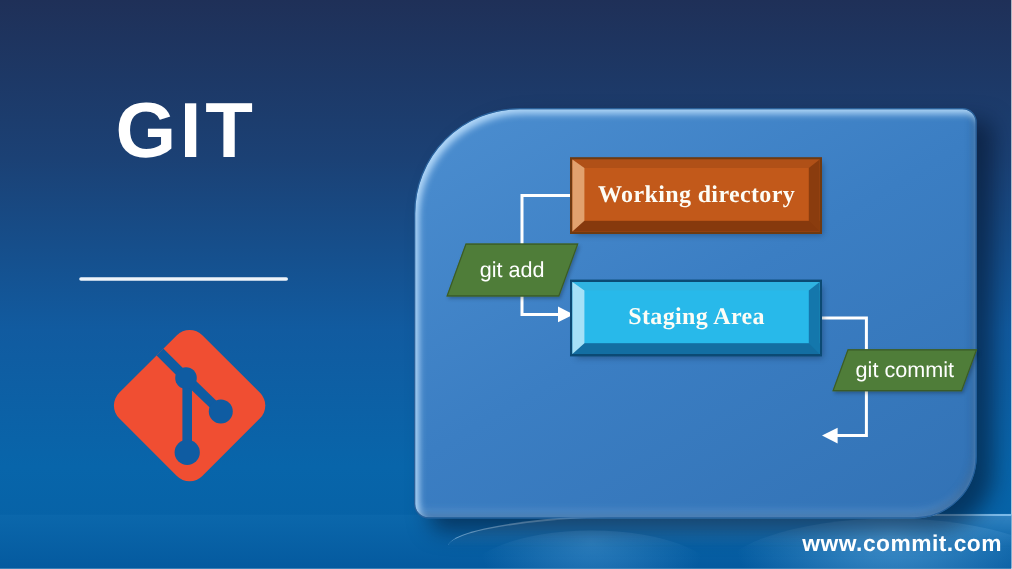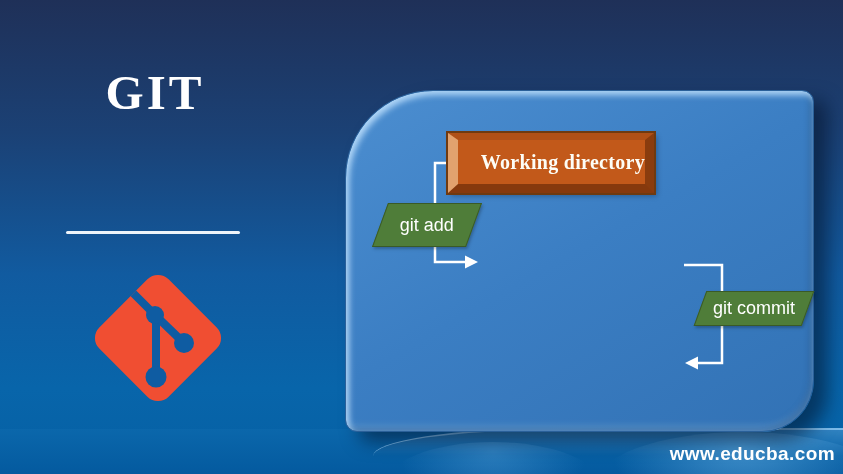--- a/index.html
+++ b/index.html
@@ -4,24 +4,24 @@
 <style>
   html,body{margin:0;padding:0;}
   .stage{
     position:relative; width:843px; height:474px; overflow:hidden;
     font-family:"Liberation Sans", sans-serif;
     background:linear-gradient(180deg,#1f3058 0%,#1b4175 28%,#115ba0 58%,#0865aa 82%,#0560a4 100%);
   }
 
   
   .title{
-    position:absolute; left:30px; top:56px; width:250px;
+    position:absolute; left:30px; top:72px; width:250px;
     text-align:center; color:#ffffff;
-    font-family:Liberation Serif, serif; font-weight:bold;
-    font-size:49px; line-height:74px; letter-spacing:3px;
+    font-family:Liberation Sans, sans-serif; font-weight:bold;
+    font-size:65px; line-height:74px; letter-spacing:3px;
   }
   .divider{
     position:absolute; left:66px; top:231px; width:174px; height:3px;
     background:#eef4fa; border-radius:2px;
   }
   .gitlogo{ position:absolute; left:83px; top:263px; }
 
   
   .panel{
     position:absolute; left:345px; top:90px; width:467px; height:340px;
@@ -34,22 +34,22 @@
       inset 0 -5px 7px rgba(150,205,250,.45),
       14px 10px 18px rgba(4,18,42,.55);
     z-index:1;
   }
 
   
   .connectors{ position:absolute; left:0; top:0; z-index:2; }
 
   
   .node{
-    position:absolute; left:448px; width:206px; height:60px; box-sizing:border-box;
-    display:flex; align-items:center; justify-content:flex-end;
+    position:absolute; left:477px; width:206px; height:60px; box-sizing:border-box;
+    display:flex; align-items:center; justify-content:center;
     border-style:solid; border-width:7px 9px 9px 10px;
     z-index:4; white-space:nowrap;
   }
   .node span{
     font-family:"Liberation Serif", serif; font-weight:bold; font-size:20px;
     color:#fdfdf6; letter-spacing:.3px;
   }
   .node-wd{
     top:133px; background:#c2591a;
     border-color:#b05017 #8a3c0e #86390d #e2a26e;
@@ -150,23 +150,26 @@
     <polygon points="478,262 465,255.5 465,268.5" fill="#ffffff"></polygon>
     <g stroke="#ffffff" stroke-width="2.5" fill="none">
       <path d="M684,265 H722 V363 H696"></path>
     </g>
     <polygon points="685,363 698,356.5 698,369.5" fill="#ffffff"></polygon>
   </svg>
 
   <div class="node node-wd">
     <span>Working directory</span>
   </div>
+  <div class="node node-sa">
+    <span>Staging Area</span>
+  </div>
 
   <div class="plabel p-add">
     <span>git add</span>
   </div>
   <div class="plabel p-commit">
     <span>git commit</span>
   </div>
 
-  <div class="watermark">www.educba.com</div>
+  <div class="watermark">www.commit.com</div>
 
 </div>
 
 </body></html>

